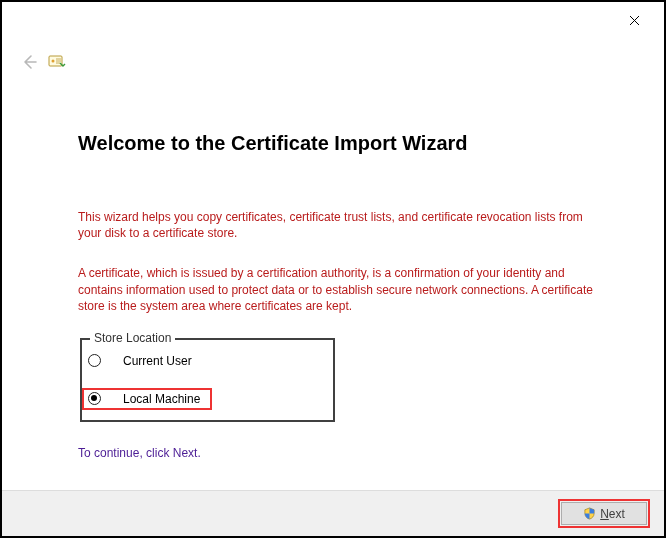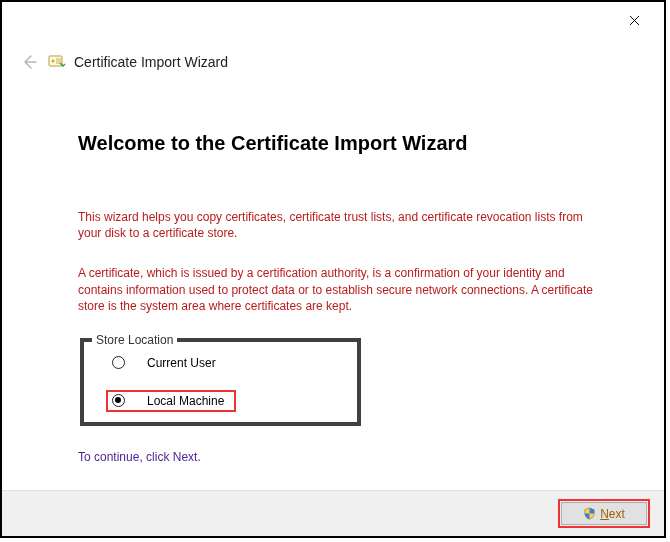--- a/index.html
+++ b/index.html
@@ -71,23 +71,23 @@
     margin-bottom: 54px;
   }
   .body-text {
     font-size: 12px;
     color: #b91c1c;
     line-height: 1.35;
     margin-bottom: 24px;
   }
   .fieldset {
     position: relative;
-    border: 4px solid #404040;
+    border: 2px solid #404040;
     width: 235px;
-    padding: 10px 10px 10px 28px;
+    padding: 10px 10px 10px 6px;
     margin-top: 4px;
     margin-bottom: 24px;
     margin-left: 2px;
   }
   .fieldset .legend {
     position: absolute;
     top: -9px;
     left: 8px;
     background: #fff;
     padding: 0 4px;
@@ -147,21 +147,21 @@
     padding-right: 14px;
     box-sizing: border-box;
   }
   .btn {
     height: 23px;
     min-width: 86px;
     background: #e1e1e1;
     border: 1px solid #adadad;
     font-size: 12px;
     font-family: inherit;
-    color: #a16207;
+    color: #404040;
     cursor: pointer;
     display: inline-flex;
     align-items: center;
     justify-content: center;
     gap: 4px;
     padding: 0 12px;
     box-sizing: border-box;
   }
   .btn-wrap {
     display:inline-flex;
@@ -193,21 +193,20 @@
       <svg width="18" height="18" viewBox="0 0 18 18">
         <path d="M11 3 L5 9 L11 15 M5 9 H16" stroke="#b8b8b8" stroke-width="1.6" fill="none" stroke-linecap="round" stroke-linejoin="round"></path>
       </svg>
     </div>
     <svg class="cert-icon" viewBox="0 0 18 18">
       <rect x="1" y="3" width="13" height="10" rx="1" fill="#fffbe0" stroke="#b89b3a"></rect>
       <circle cx="5" cy="8" r="1.5" fill="#e0a030"></circle>
       <path d="M8 6 h5 M8 8 h5 M8 10 h4" stroke="#b89b3a" stroke-width="0.8"></path>
       <path d="M12 10 l3 3 l2 -2" stroke="#3a9a3a" stroke-width="1.4" fill="none"></path>
     </svg>
-    <span class="wizard-title">Certificate Import Wizard</span>
   </div>
 
   <div class="content">
     <div class="page-heading">Welcome to the Certificate Import Wizard</div>
 
     <div class="body-text">This wizard helps you copy certificates, certificate trust lists, and certificate revocation lists from your disk to a certificate store.</div>
     <div class="body-text">A certificate, which is issued by a certification authority, is a confirmation of your identity and contains information used to protect data or to establish secure network connections. A certificate store is the system area where certificates are kept.</div>
 
     <div class="fieldset">
       <span class="legend">Store Location</span>

